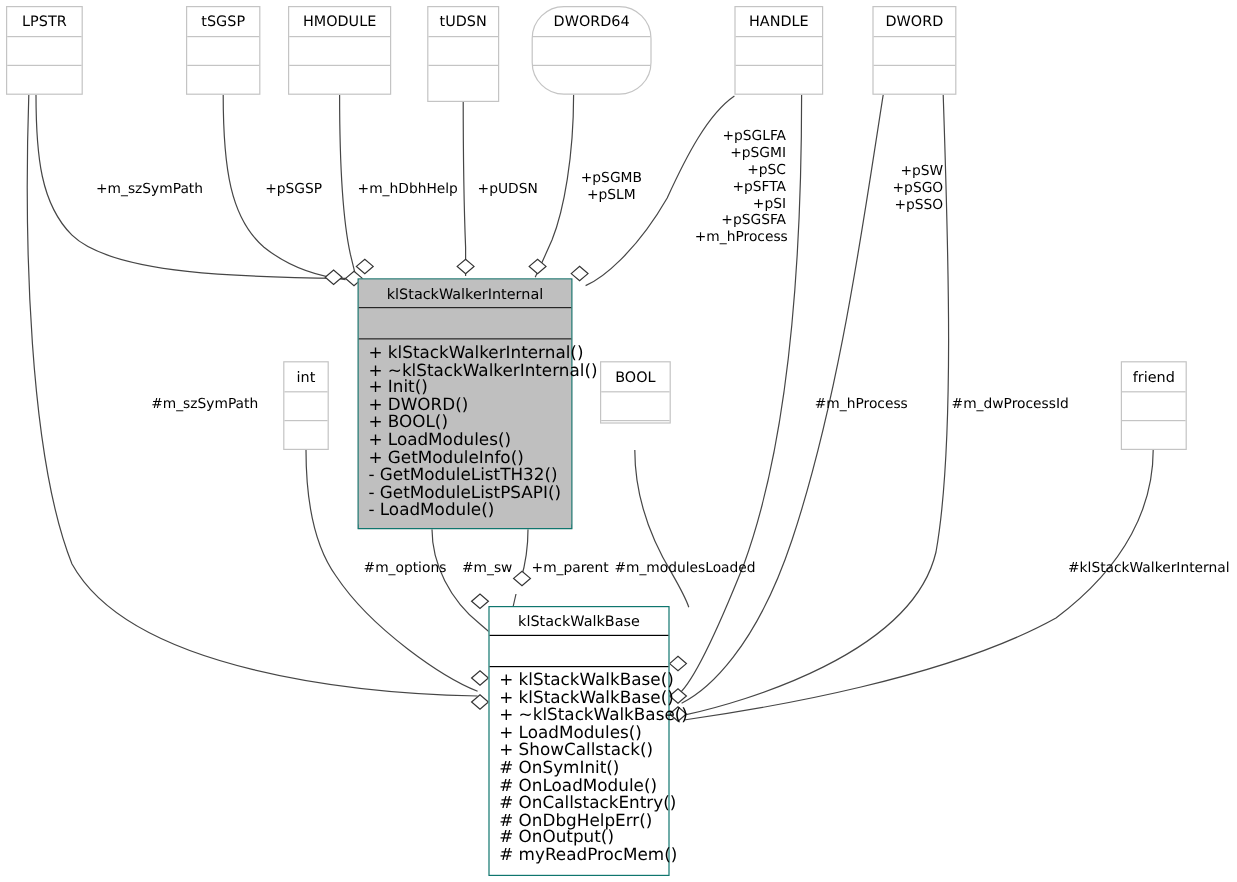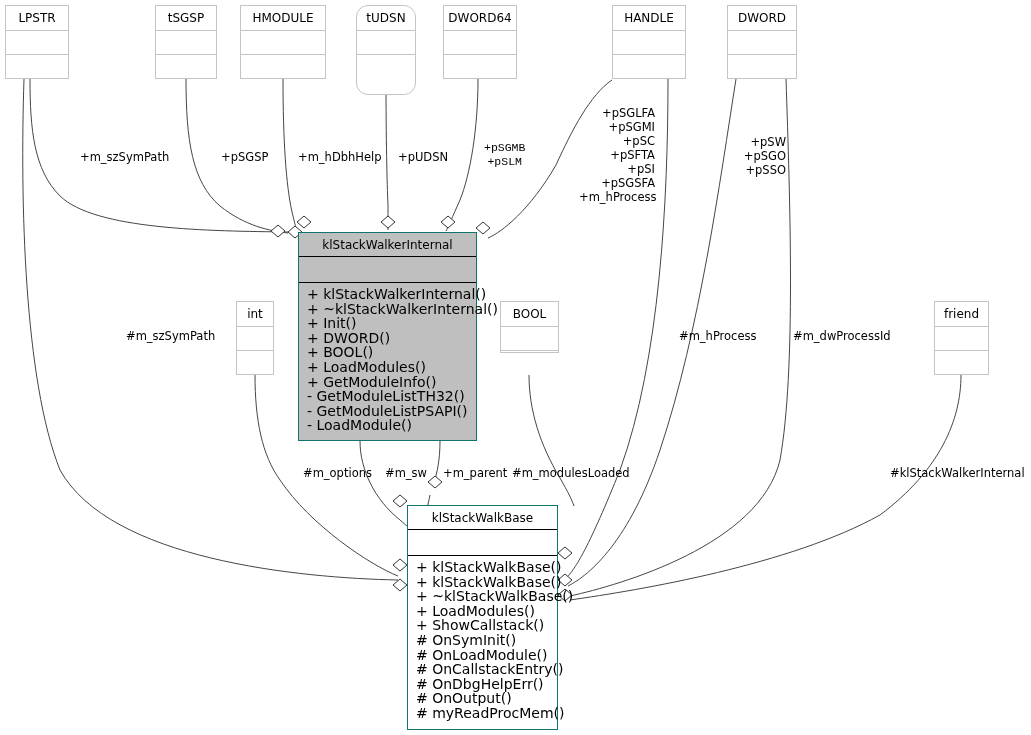--- a/index.html
+++ b/index.html
@@ -107,27 +107,27 @@
     <div class="sect1"></div>
     <div class="sect2"></div>
   </div>
 
   <div class="node plain" style="left:240px;top:5px;width:86px;height:74px;">
     <div class="title">HMODULE</div>
     <div class="sect1"></div>
     <div class="sect2"></div>
   </div>
 
-  <div class="node plain" style="left:356px;top:5px;width:60px;height:90px;border-radius:12px;">
+  <div class="node plain" style="left:356px;top:5px;width:60px;height:80px;">
     <div class="title">tUDSN</div>
     <div class="sect1"></div>
     <div class="sect2"></div>
   </div>
 
-  <div class="node plain" style="left:443px;top:5px;width:74px;height:74px;">
+  <div class="node plain" style="left:443px;top:5px;width:100px;height:74px;border-radius:27px;">
     <div class="title">DWORD64</div>
     <div class="sect1"></div>
     <div class="sect2"></div>
   </div>
 
   <div class="node plain" style="left:612px;top:5px;width:74px;height:74px;">
     <div class="title">HANDLE</div>
     <div class="sect1"></div>
     <div class="sect2"></div>
   </div>
@@ -192,21 +192,21 @@
   </div>
 
   <div class="elabel" style="left:80px;top:150px;">+m_szSymPath</div>
 
   <div class="elabel" style="left:221px;top:150px;">+pSGSP</div>
 
   <div class="elabel" style="left:298px;top:150px;">+m_hDbhHelp</div>
 
   <div class="elabel" style="left:398px;top:150px;">+pUDSN</div>
 
-  <div class="elabel" style="left:484px;top:141px;white-space:pre;text-align:center;font-family:Liberation Mono, monospace;">+pSGMB
+  <div class="elabel" style="left:484px;top:141px;white-space:pre;text-align:center;">+pSGMB
 +pSLM</div>
 
   <div class="elabel" style="left:579px;top:106px;white-space:pre;text-align:right;width:76px;">+pSGLFA
 +pSGMI
 +pSC
 +pSFTA
 +pSI
 +pSGSFA
 +m_hProcess</div>
 

